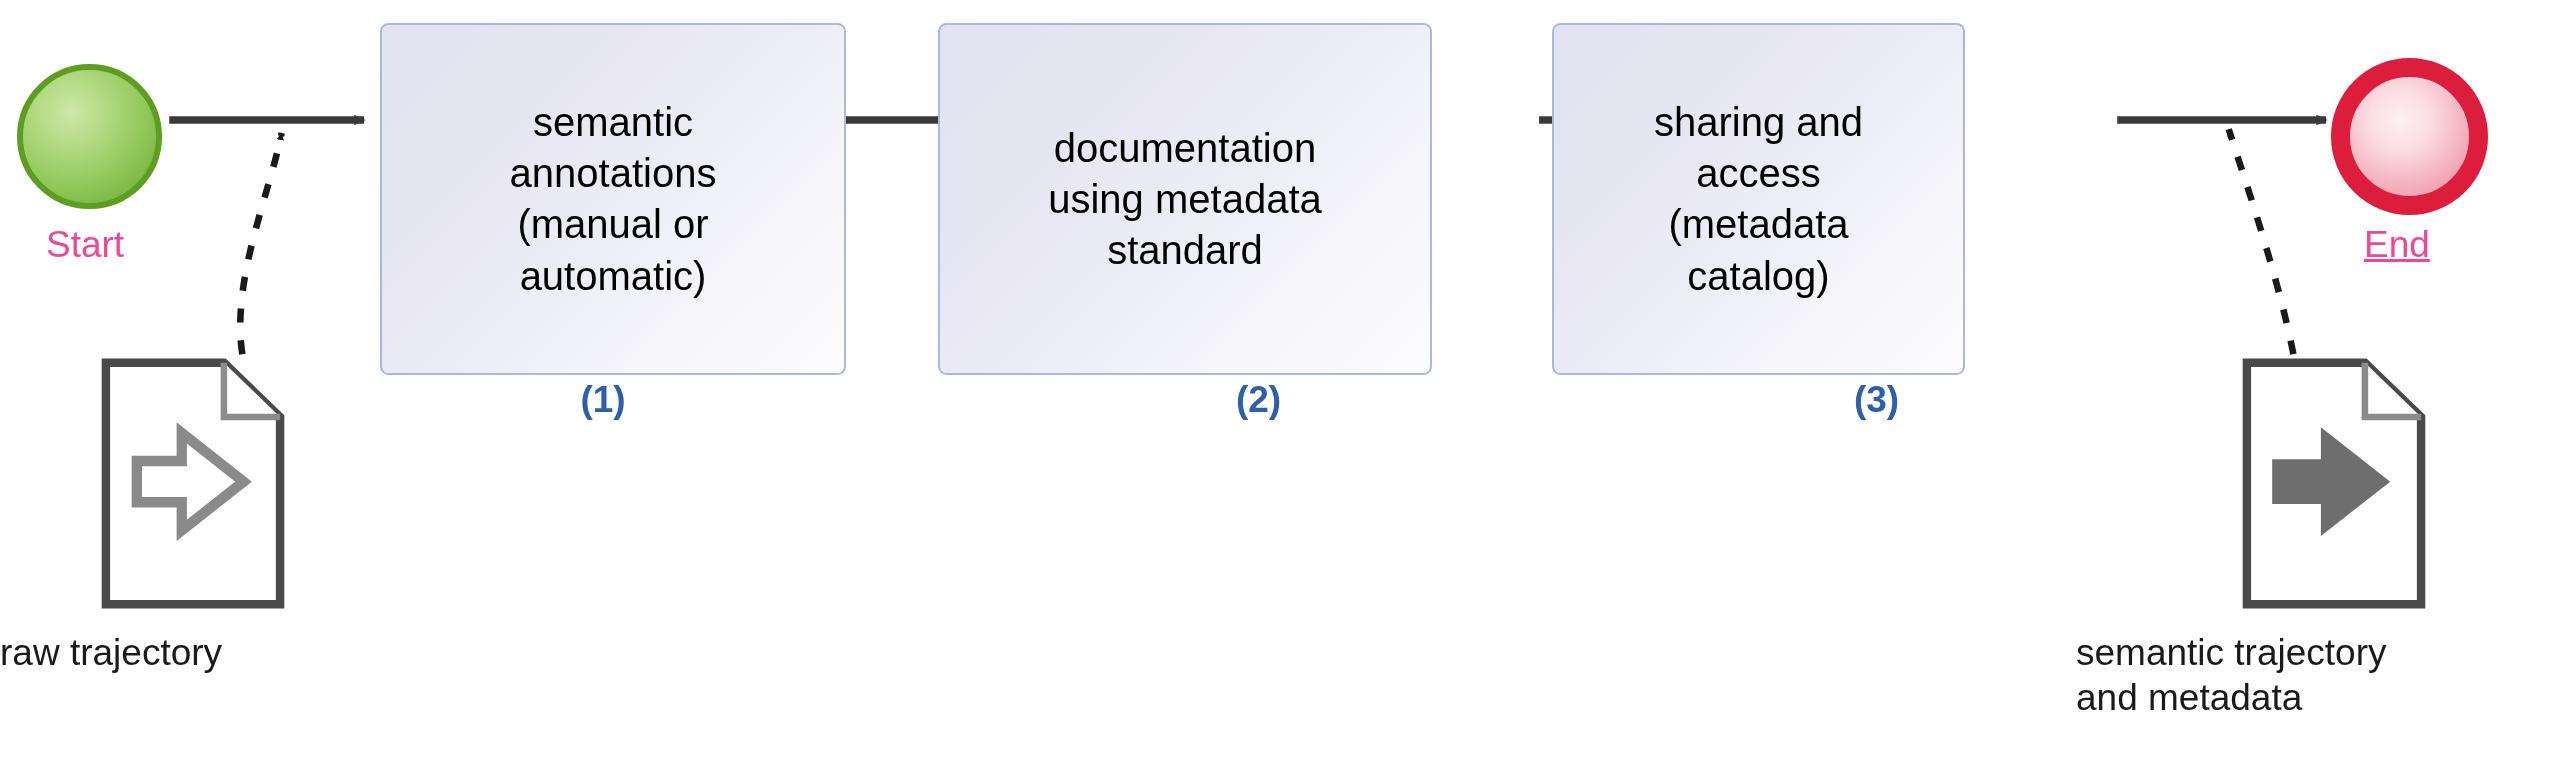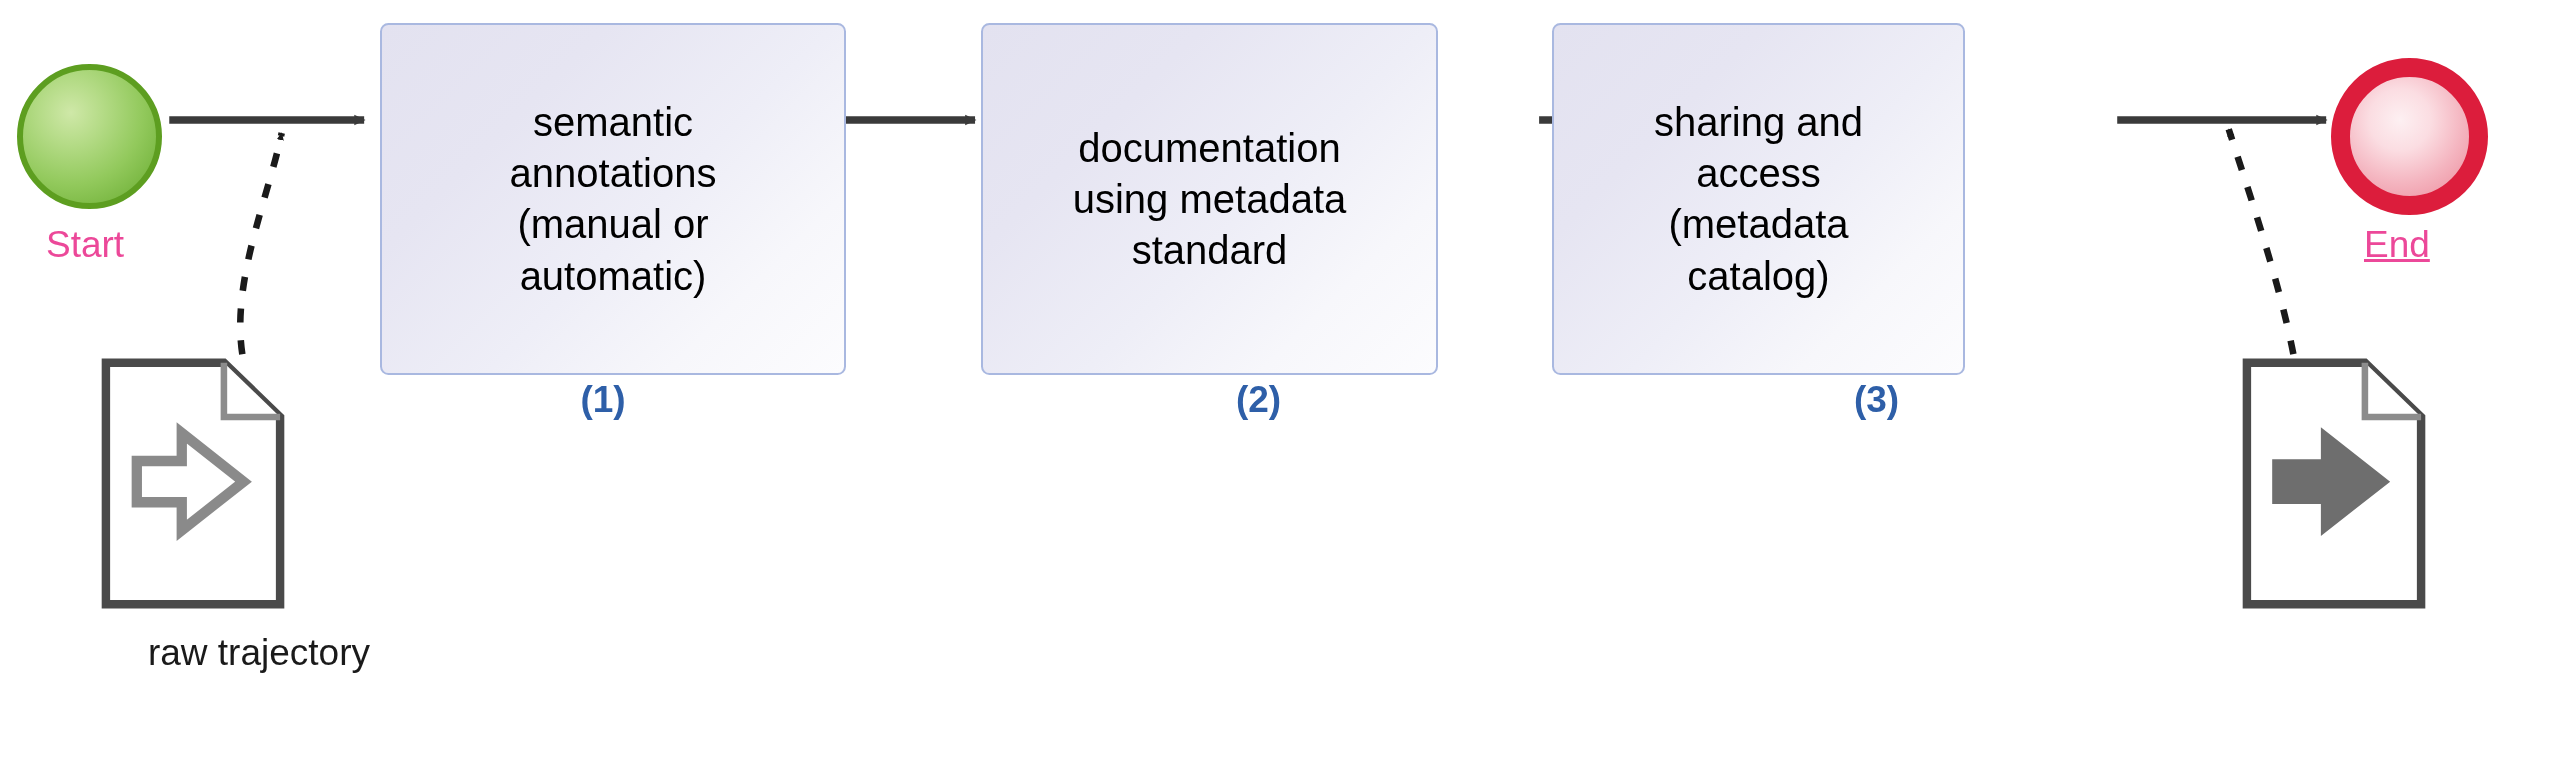--- a/index.html
+++ b/index.html
@@ -67,21 +67,21 @@
   }
   .task-text {
     font-size: 40px;
     color: #000000;
     line-height: 1.28;
     text-align: center;
     padding: 0 9.4px;
     white-space: pre-line;
   }
   #task-1 { left: 370px;  width: 466px; margin-left: 10px; }
-  #task-2 { left: 981px; width: 457px; }
+  #task-2 { left: 938px; width: 494px; }
   #task-3 { left: 1552px; width: 413px; }
 
   .task-index {
     position: absolute;
     top: 379px;
     font-size: 37px;
     font-weight: bold;
     color: #2e5fa8;
     text-align: center;
   }
@@ -92,21 +92,21 @@
   
   .doc-object { position: absolute; }
   #doc-left  { left: 101px;  top: 358px; }
   #doc-right { left: 2242px; top: 358px; }
 
   .doc-caption {
     position: absolute;
     font-size: 37px;
     color: #1a1a1a;
     line-height: 1.22;
-    text-align: right;
+    text-align: left;
     white-space: pre-line;
   }
   #caption-left  { left: 0px;    top: 630px; width: 370px; }
   #caption-right { left: 2076px; top: 630px; width: 500px; }
 
   
   #connector-layer {
     position: absolute;
     left: 0;
     top: 0;
@@ -177,15 +177,17 @@
     <path d="M131 5 L131 63 L191 63" fill="#ffffff" stroke="#8c8c8c" stroke-width="7"></path>
     <path d="M38 110 H86 V80 L152 132 L86 184 V154 H38 Z" fill="none" stroke="#8a8a8a" stroke-width="11" stroke-linejoin="miter"></path>
   </svg>
   <div class="doc-caption" id="caption-left">raw trajectory</div>
 
   <svg class="doc-object" id="doc-right" width="184" height="251" viewBox="0 0 196 268" xmlns="http://www.w3.org/2000/svg">
     <path d="M5 5 H131 L191 63 V263 H5 Z" fill="#ffffff" stroke="#4a4a4a" stroke-width="9" stroke-linejoin="miter"></path>
     <path d="M131 5 L131 63 L191 63" fill="#ffffff" stroke="#8c8c8c" stroke-width="7"></path>
     <path d="M32 108 H84 V74 L158 132 L84 190 V156 H32 Z" fill="#6e6e6e" stroke="none" stroke-linejoin="miter"></path>
   </svg>
+  <div class="doc-caption" id="caption-right">semantic trajectory
+and metadata</div>
 
 </div>
 
 
 </body></html>

